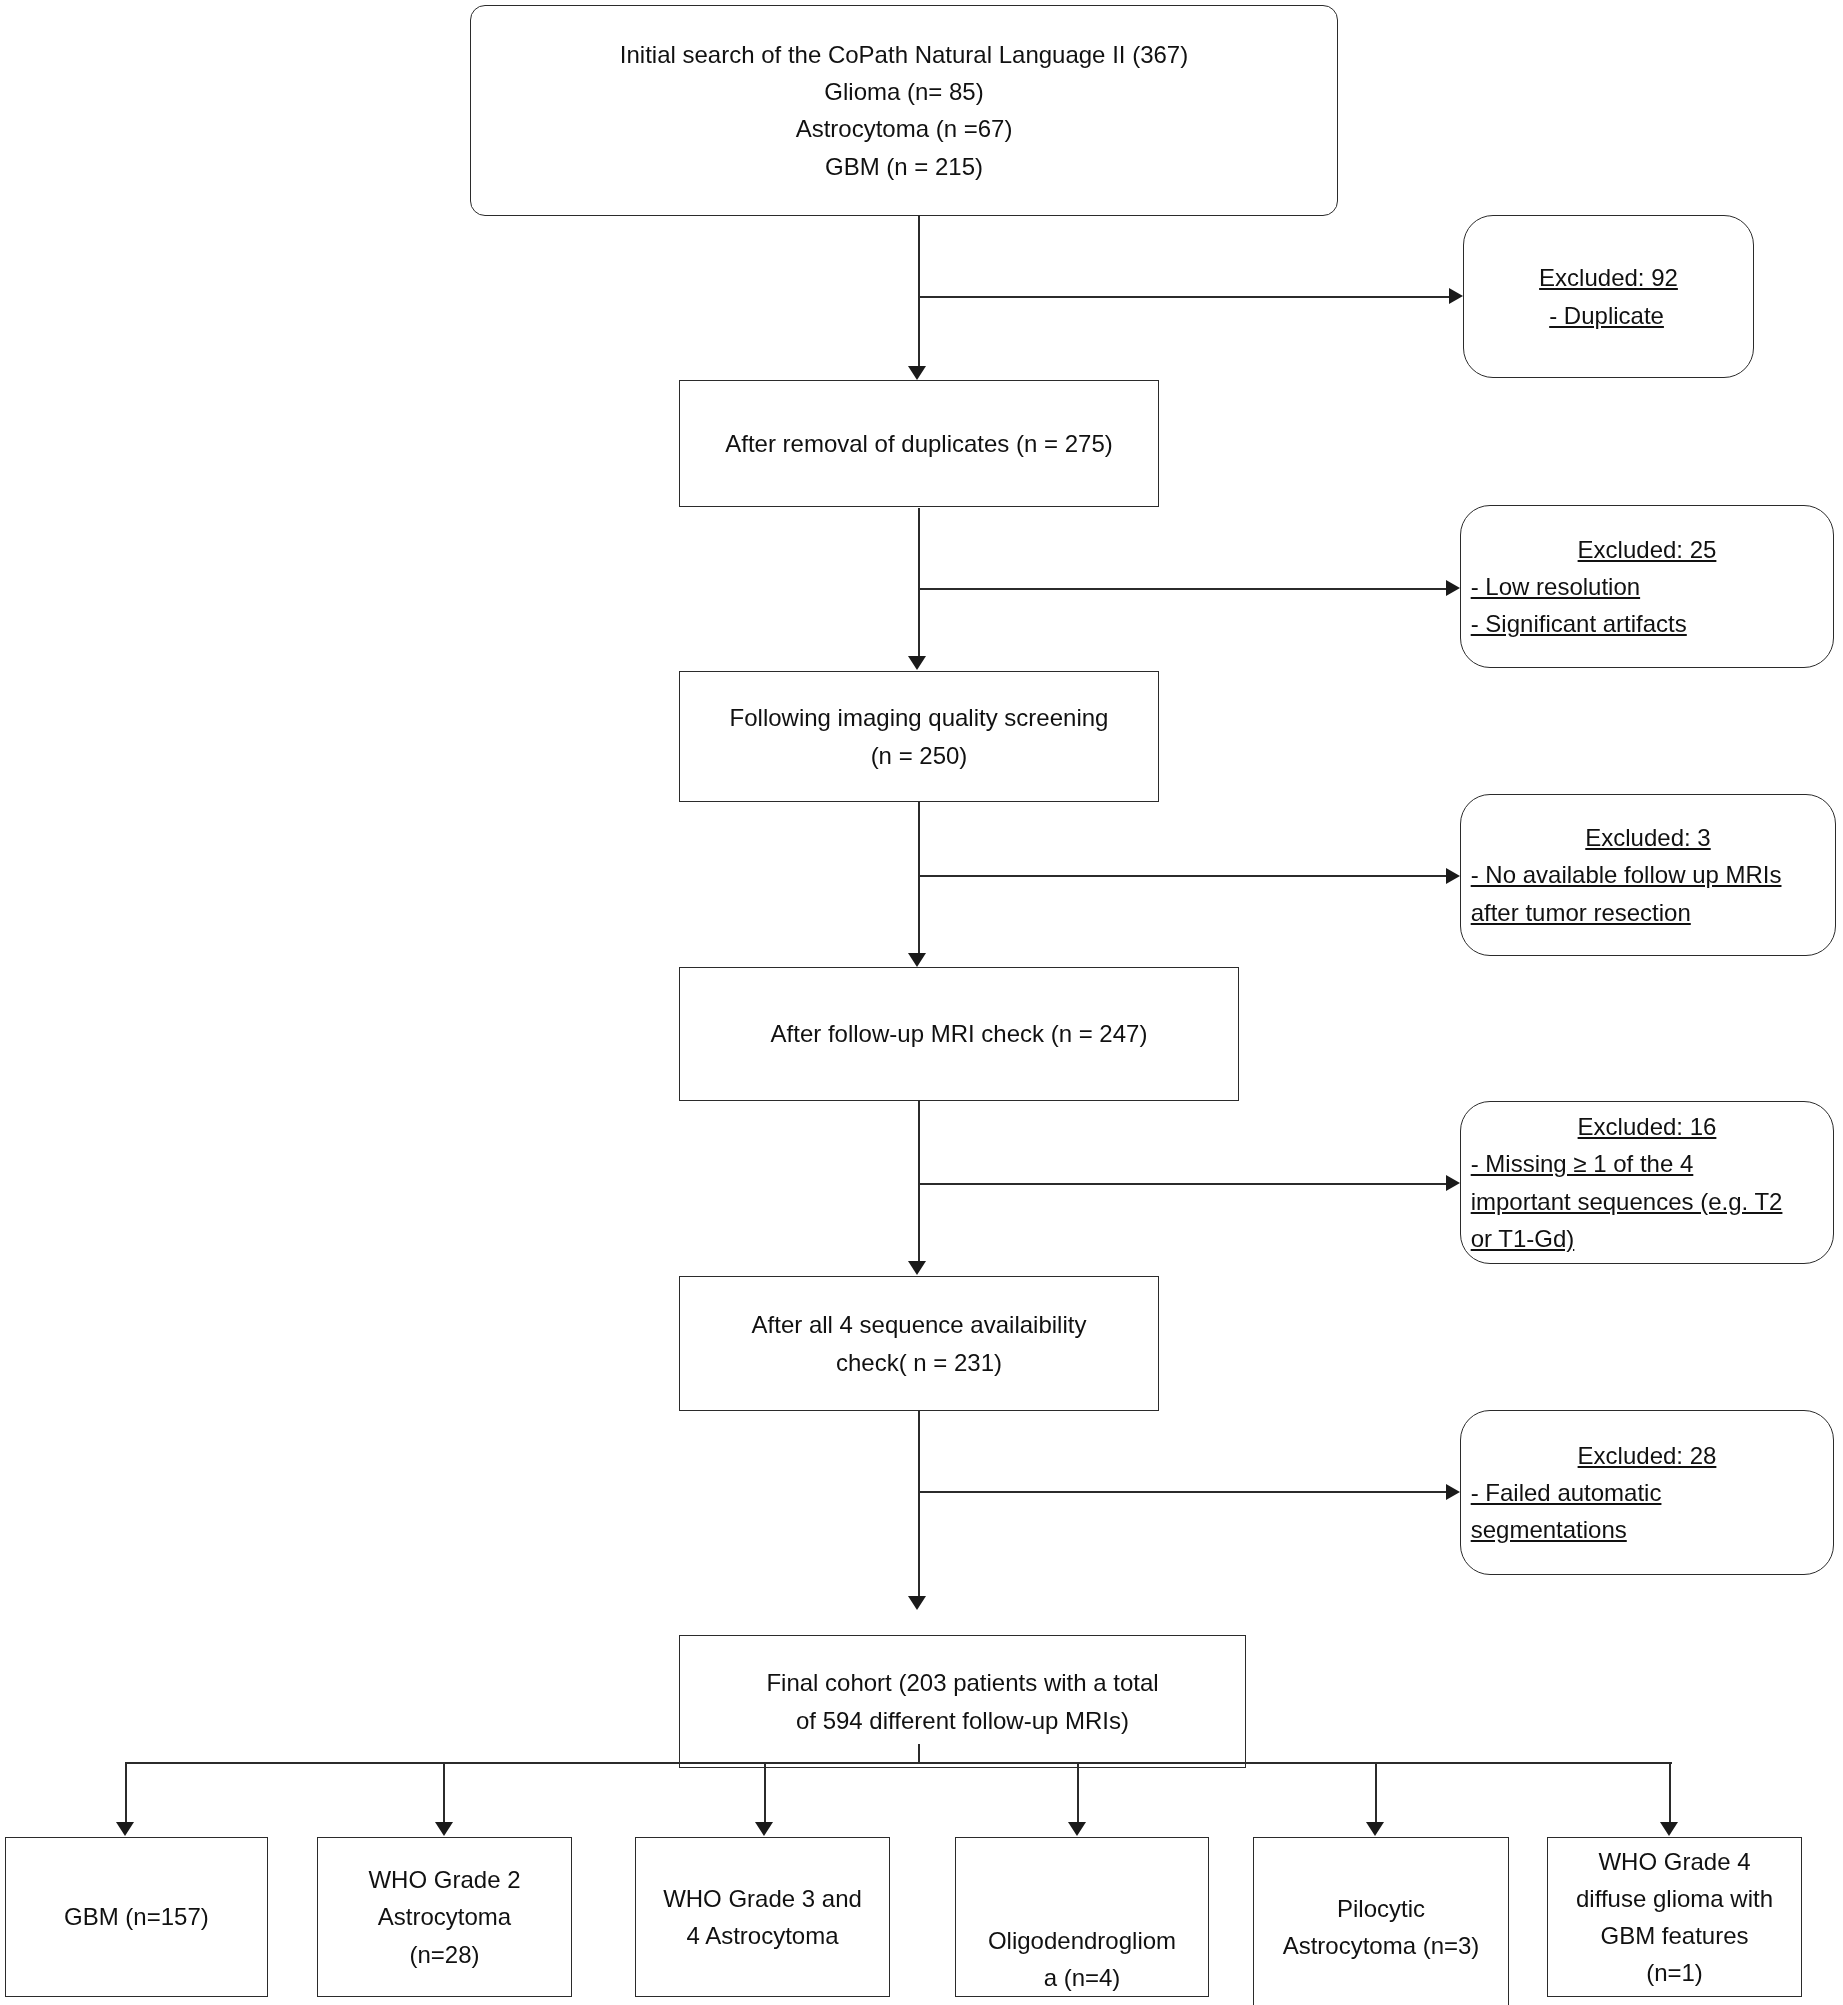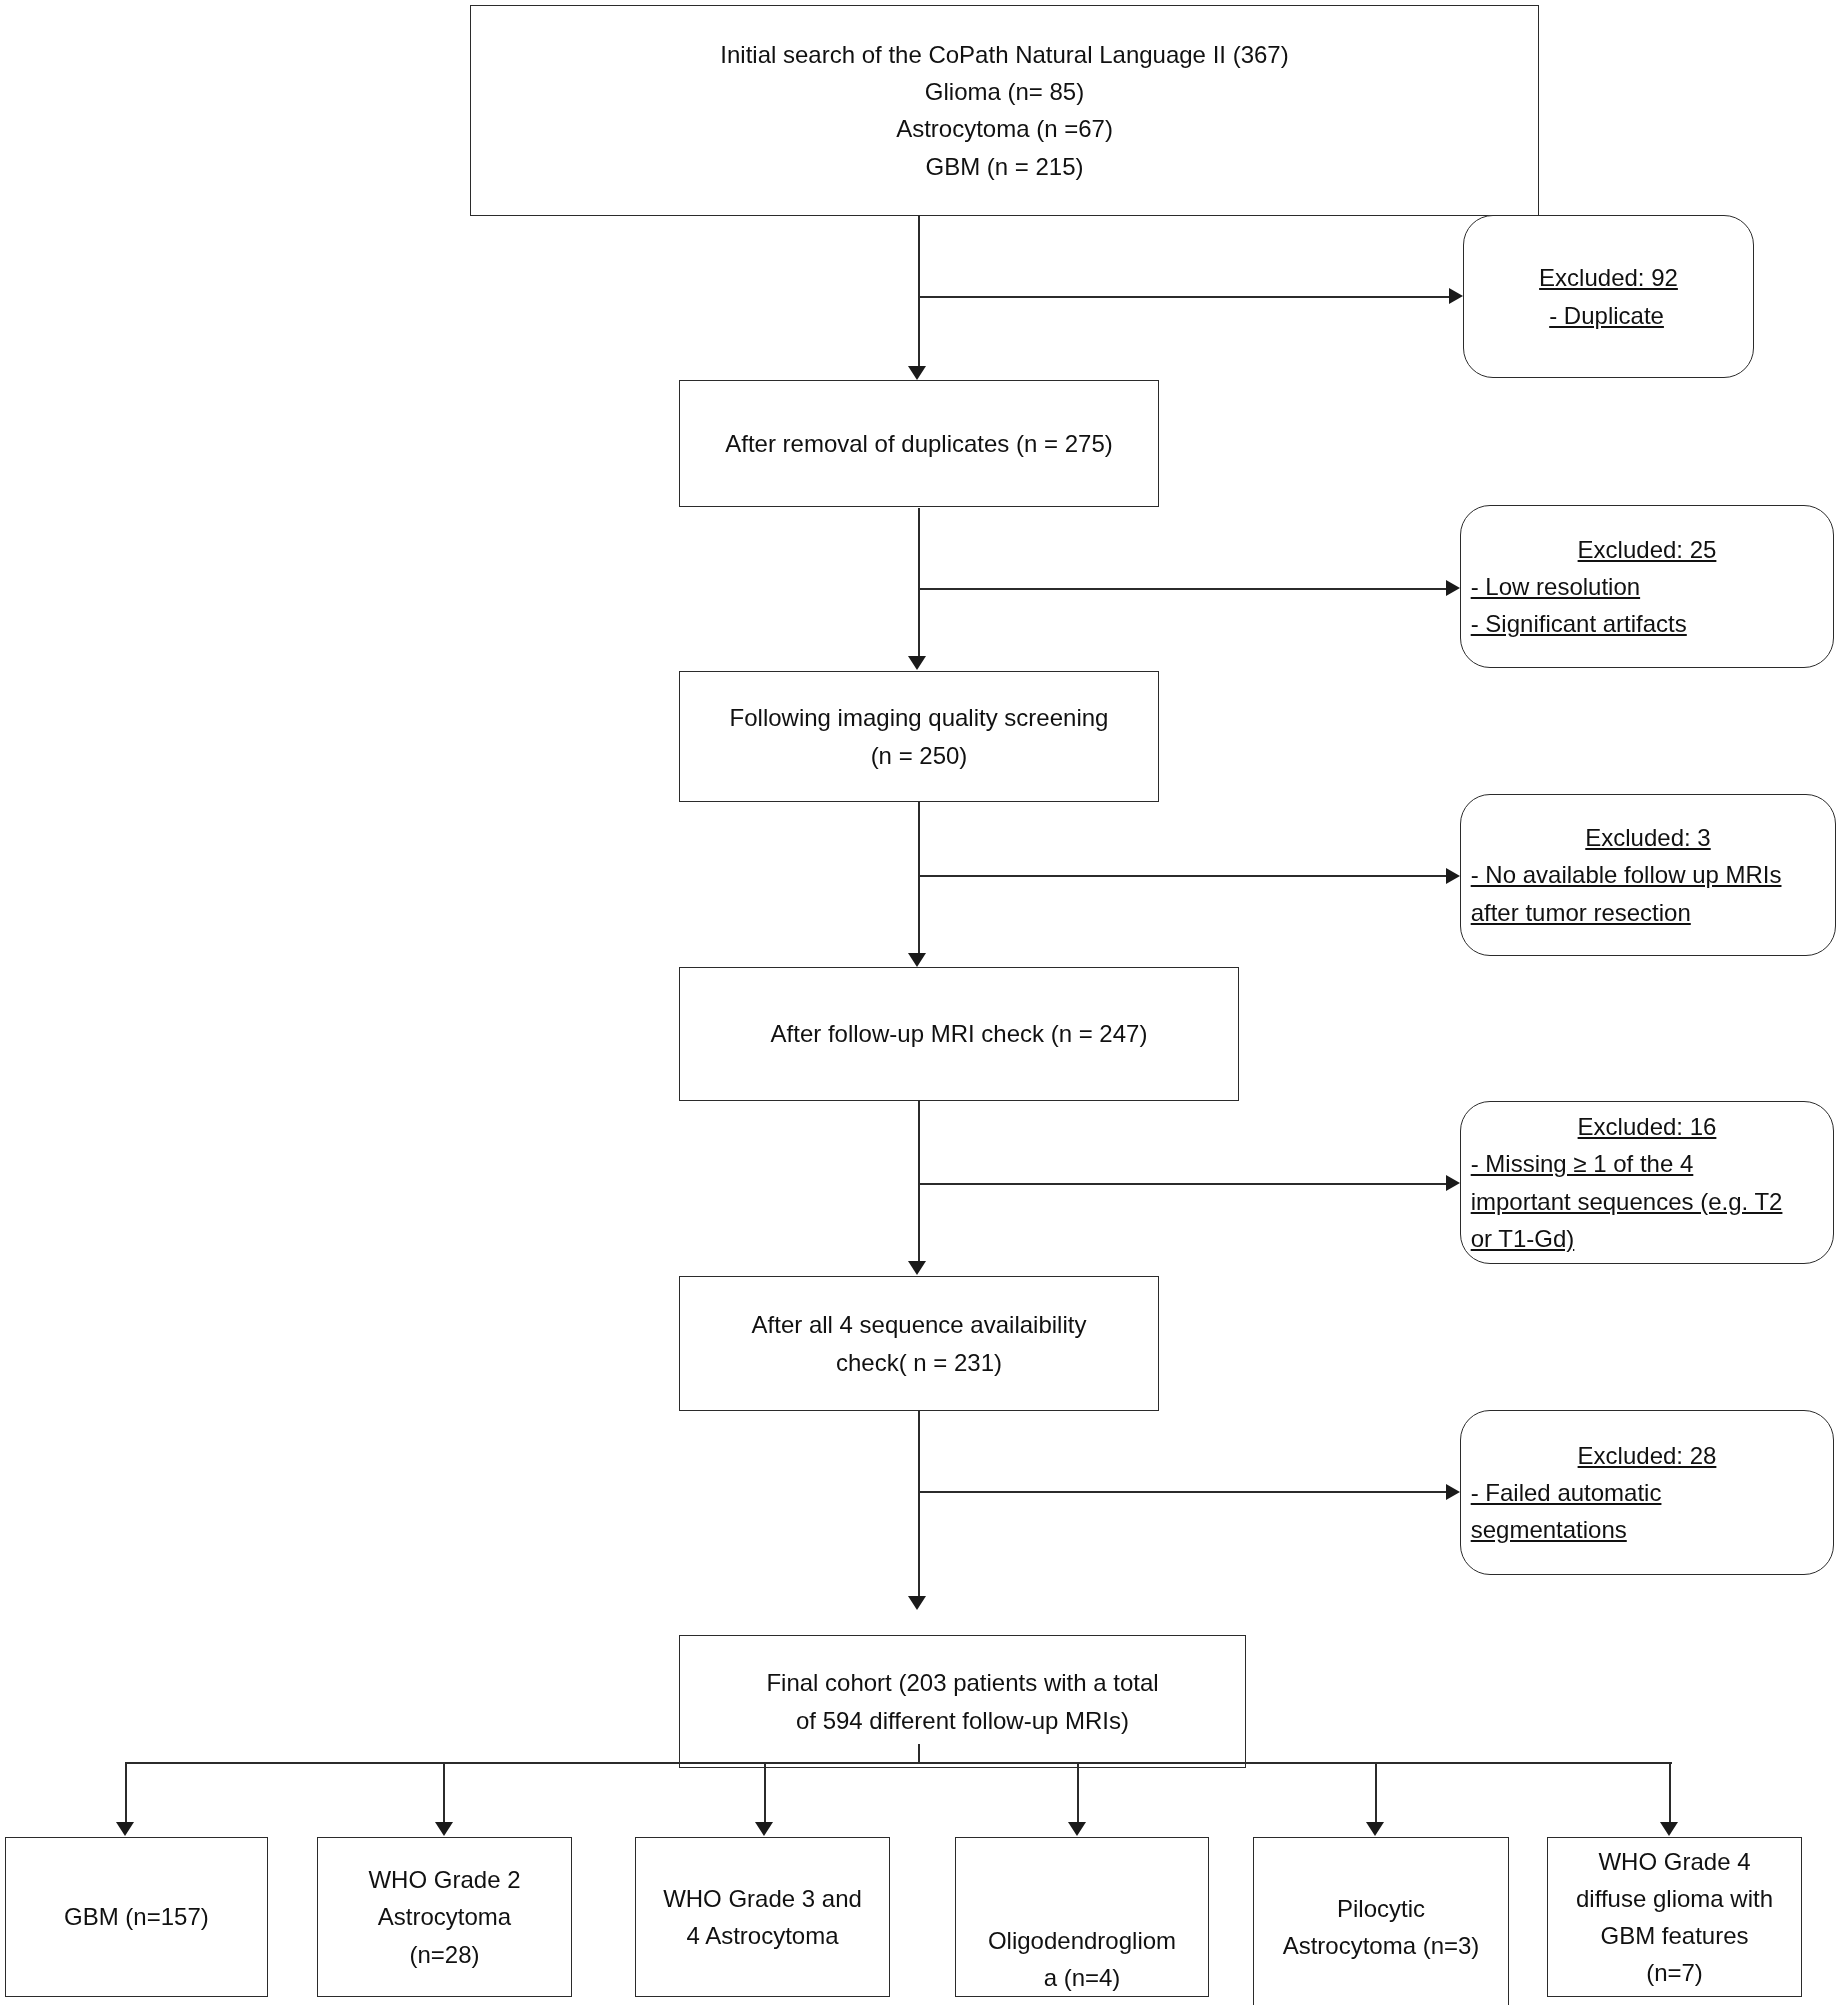--- a/index.html
+++ b/index.html
@@ -25,21 +25,21 @@
     border-top:14.6px solid #1a1a1a;}
   .arrow-right{position:absolute;width:0;height:0;
     border-top:8.7px solid transparent;border-bottom:8.7px solid transparent;
     border-left:14.6px solid #1a1a1a;}
 </style>
 </head>
 <body>
 
 <div class="canvas">
 
-  <div class="box" style="left:470px;top:4.9px;width:1069px;height:211px;">
+  <div class="box" style="left:470px;top:4.9px;width:868px;height:211px;border-radius:15px;">
     <span class="txt">Initial search of the CoPath Natural Language II (367)
 Glioma (n= 85)
 Astrocytoma (n =67)
 GBM (n = 215)</span>
   </div>
 
   <div class="box" style="left:679px;top:380px;width:480px;height:127px;">
     <span class="txt">After removal of duplicates (n = 275)</span>
   </div>
 
@@ -109,21 +109,21 @@
 a (n=4)</span>
   </div>
   <div class="box" style="left:1253px;top:1837px;width:256px;height:180px;">
     <span class="txt">Pilocytic
 Astrocytoma (n=3)</span>
   </div>
   <div class="box" style="left:1547px;top:1837px;width:255px;height:160px;">
     <span class="txt">WHO Grade 4
 diffuse glioma with
 GBM features
-(n=7)</span>
+(n=1)</span>
   </div>
 
   <div class="vline" style="left:918px;top:215px;height:151px;"></div>
   <div class="arrow-down" style="left:908px;top:366px;"></div>
 
   <div class="vline" style="left:918px;top:508px;height:149px;"></div>
   <div class="arrow-down" style="left:908px;top:656px;"></div>
 
   <div class="vline" style="left:918px;top:802px;height:152px;"></div>
   <div class="arrow-down" style="left:908px;top:953px;"></div>

